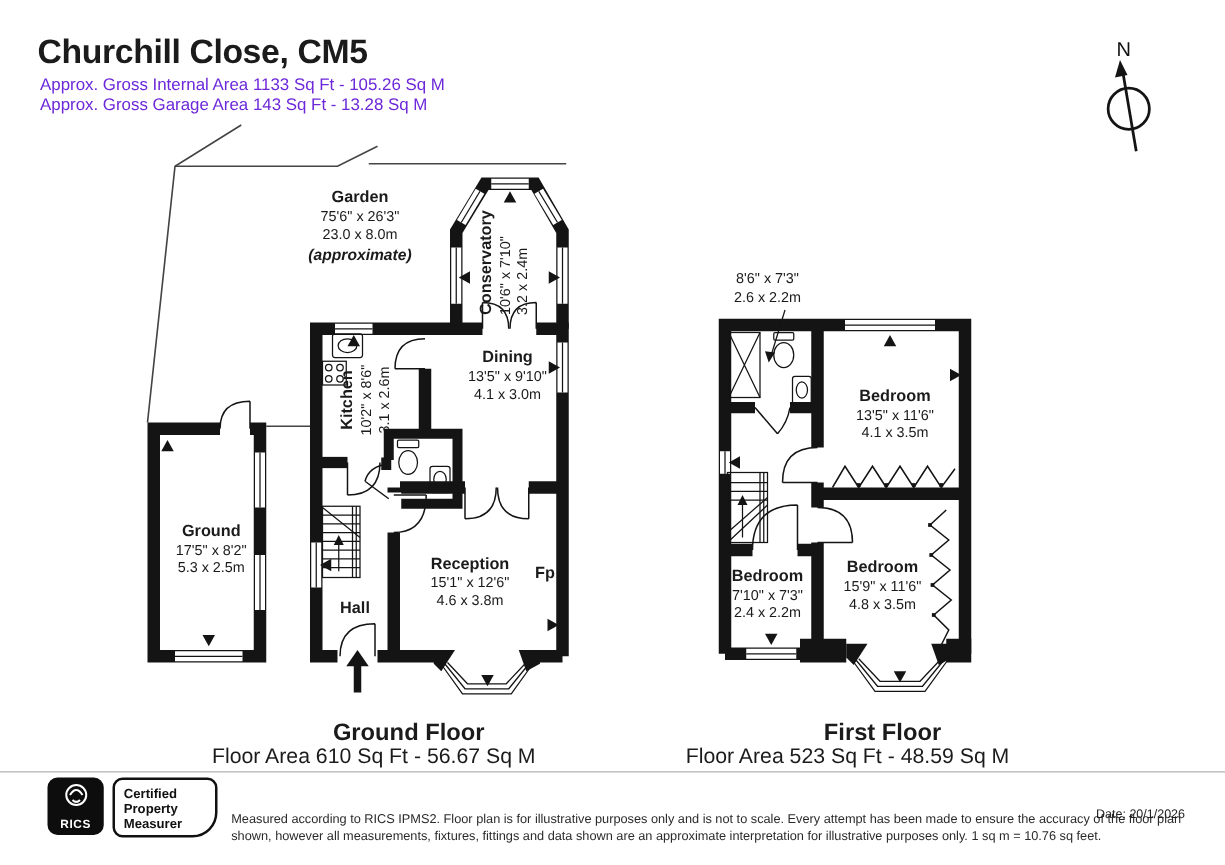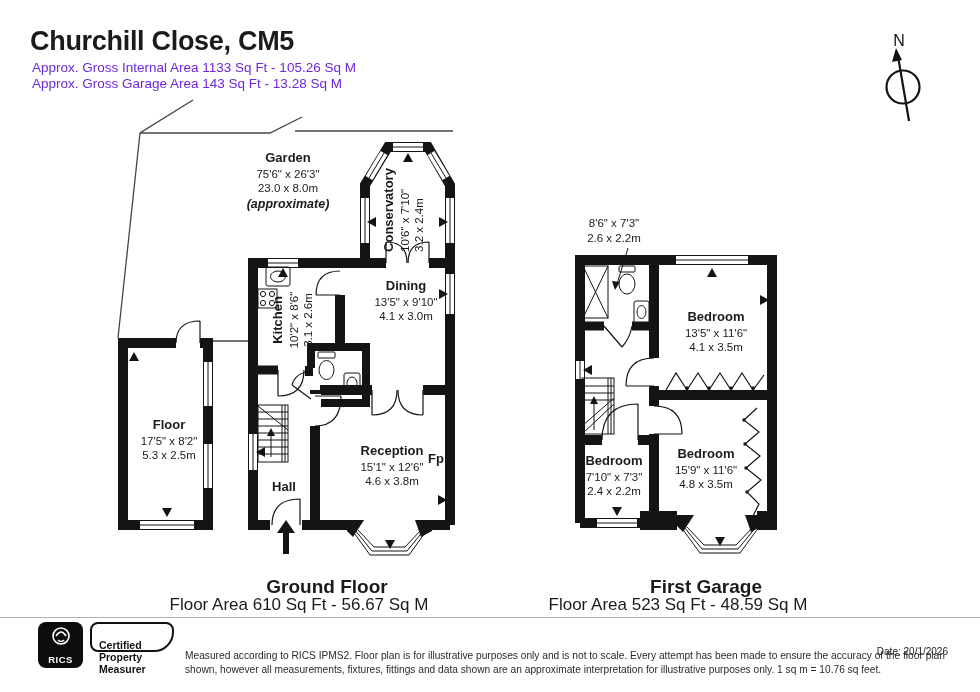--- a/index.html
+++ b/index.html
@@ -16,22 +16,22 @@
   .rnote{font-weight:700;font-size:12.5px;display:block;font-style:italic;}
   .rot{transform:translate(-50%,-50%) rotate(-90deg);}
   .floor-title{font-size:19px;font-weight:600;margin-left:28px;}
   .floor-area{font-size:17px;}
   .fp{font-weight:700;font-size:13px;}
   .compass-n{font-size:16px;color:#111;}
   .footer-line{left:0;top:617px;width:980px;height:0;border-top:1px solid #b3b3b3;}
   .rics-box{left:38px;top:622px;width:45px;height:46px;background:#0d0d0d;border-radius:8px;}
   .rics-text{position:absolute;left:0;bottom:3px;width:100%;text-align:center;color:#fff;
              font-weight:700;font-size:9.5px;letter-spacing:.5px;}
-  .cert-badge{left:90px;top:622px;width:84px;height:30px;border:2.2px solid #111;
-              border-radius:8px 8px 20px 8px;box-sizing:border-box;padding:15px 0 0 7px;}
+  .cert-badge{left:90px;top:622px;width:84px;height:48px;border:2.2px solid #111;
+              border-radius:8px 8px 20px 8px;box-sizing:border-box;padding:5px 0 0 7px;}
   .cert-badge span{display:block;font-size:10.5px;font-weight:700;line-height:1.16;color:#111;}
   .disclaimer{left:185px;top:621px;width:765px;font-size:10.2px;line-height:1.35;color:#2a2a2a;margin-top:28px;}
   .date{top:646px;right:32px;font-size:10px;color:#222;}
 </style>
 </head>
 <body>
 
 <svg id="plan-svg" viewBox="0 0 980 692">
 
   <g stroke="#444" stroke-width="1.3" fill="none">
@@ -284,28 +284,28 @@
   <span class="rname">Kitchen</span>
   <span class="rdim">10'2" x 8'6"</span>
   <span class="rdim">3.1 x 2.6m</span>
 </div>
 <div class="abs ctr room-label" style="left:406px;top:301px">
   <span class="rname">Dining</span>
   <span class="rdim">13'5" x 9'10"</span>
   <span class="rdim">4.1 x 3.0m</span>
 </div>
 <div class="abs ctr room-label" style="left:169px;top:440px">
-  <span class="rname">Floor</span>
+  <span class="rname">Ground</span>
   <span class="rdim">17'5" x 8'2"</span>
   <span class="rdim">5.3 x 2.5m</span>
 </div>
 <div class="abs ctr room-label" style="left:284px;top:487px">
   <span class="rname">Hall</span>
 </div>
-<div class="abs ctr room-label" style="left:392px;top:466px">
+<div class="abs ctr room-label" style="left:376px;top:466px">
   <span class="rname">Reception</span>
   <span class="rdim">15'1" x 12'6"</span>
   <span class="rdim">4.6 x 3.8m</span>
 </div>
 <div class="abs ctr fp" style="left:436px;top:458px">Fp</div>
 
 <div class="abs ctr room-label" style="left:614px;top:231px">
   <span class="rdim">8'6" x 7'3"</span>
   <span class="rdim">2.6 x 2.2m</span>
 </div>
@@ -320,21 +320,21 @@
   <span class="rdim">4.8 x 3.5m</span>
 </div>
 <div class="abs ctr room-label" style="left:614px;top:476px">
   <span class="rname">Bedroom</span>
   <span class="rdim">7'10" x 7'3"</span>
   <span class="rdim">2.4 x 2.2m</span>
 </div>
 
 <div class="abs ctr floor-title" style="left:299px;top:587px">Ground Floor</div>
 <div class="abs ctr floor-area" style="left:299px;top:605px">Floor Area 610 Sq Ft - 56.67 Sq M</div>
-<div class="abs ctr floor-title" style="left:678px;top:587px">First Garage</div>
+<div class="abs ctr floor-title" style="left:678px;top:587px">First Floor</div>
 <div class="abs ctr floor-area" style="left:678px;top:605px">Floor Area 523 Sq Ft - 48.59 Sq M</div>
 
 <div class="abs footer-line"></div>
 <div class="abs rics-box">
   <svg width="45" height="30" viewBox="0 0 45 30">
     <g stroke="#fff" stroke-width="1.6" fill="none">
       <circle cx="23" cy="14" r="8"></circle>
       <path d="M18,14 Q23,6 28,14"></path>
       <path d="M20,18 Q23,21 26,18"></path>
     </g>

